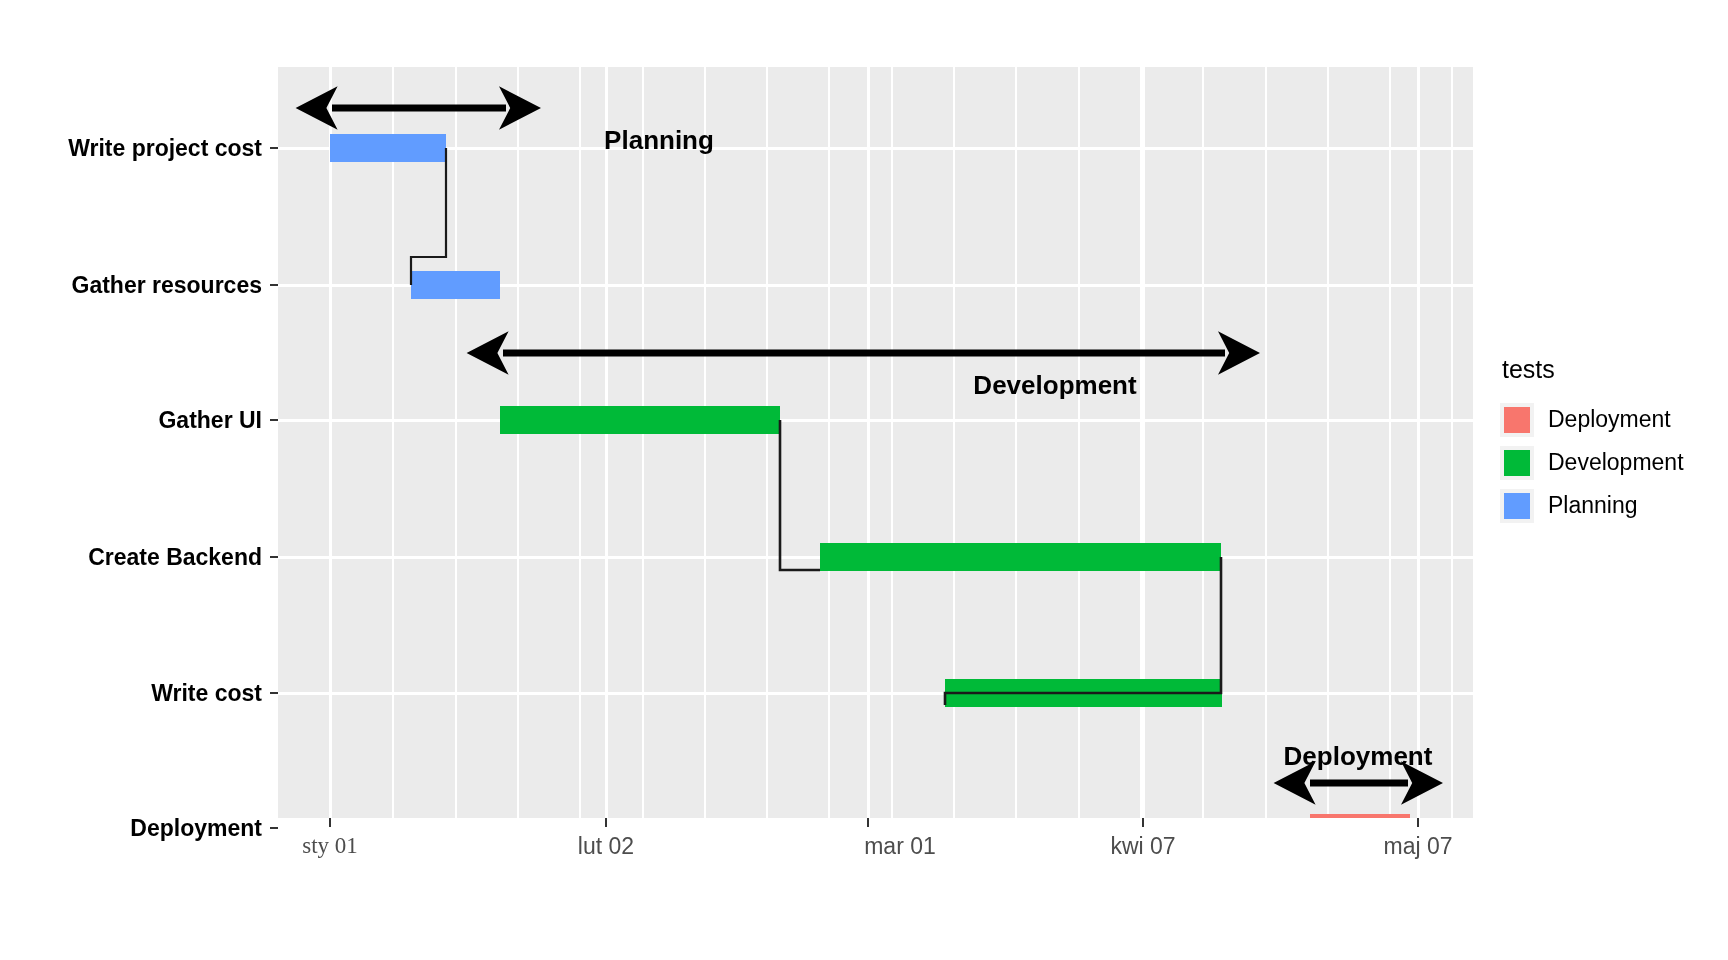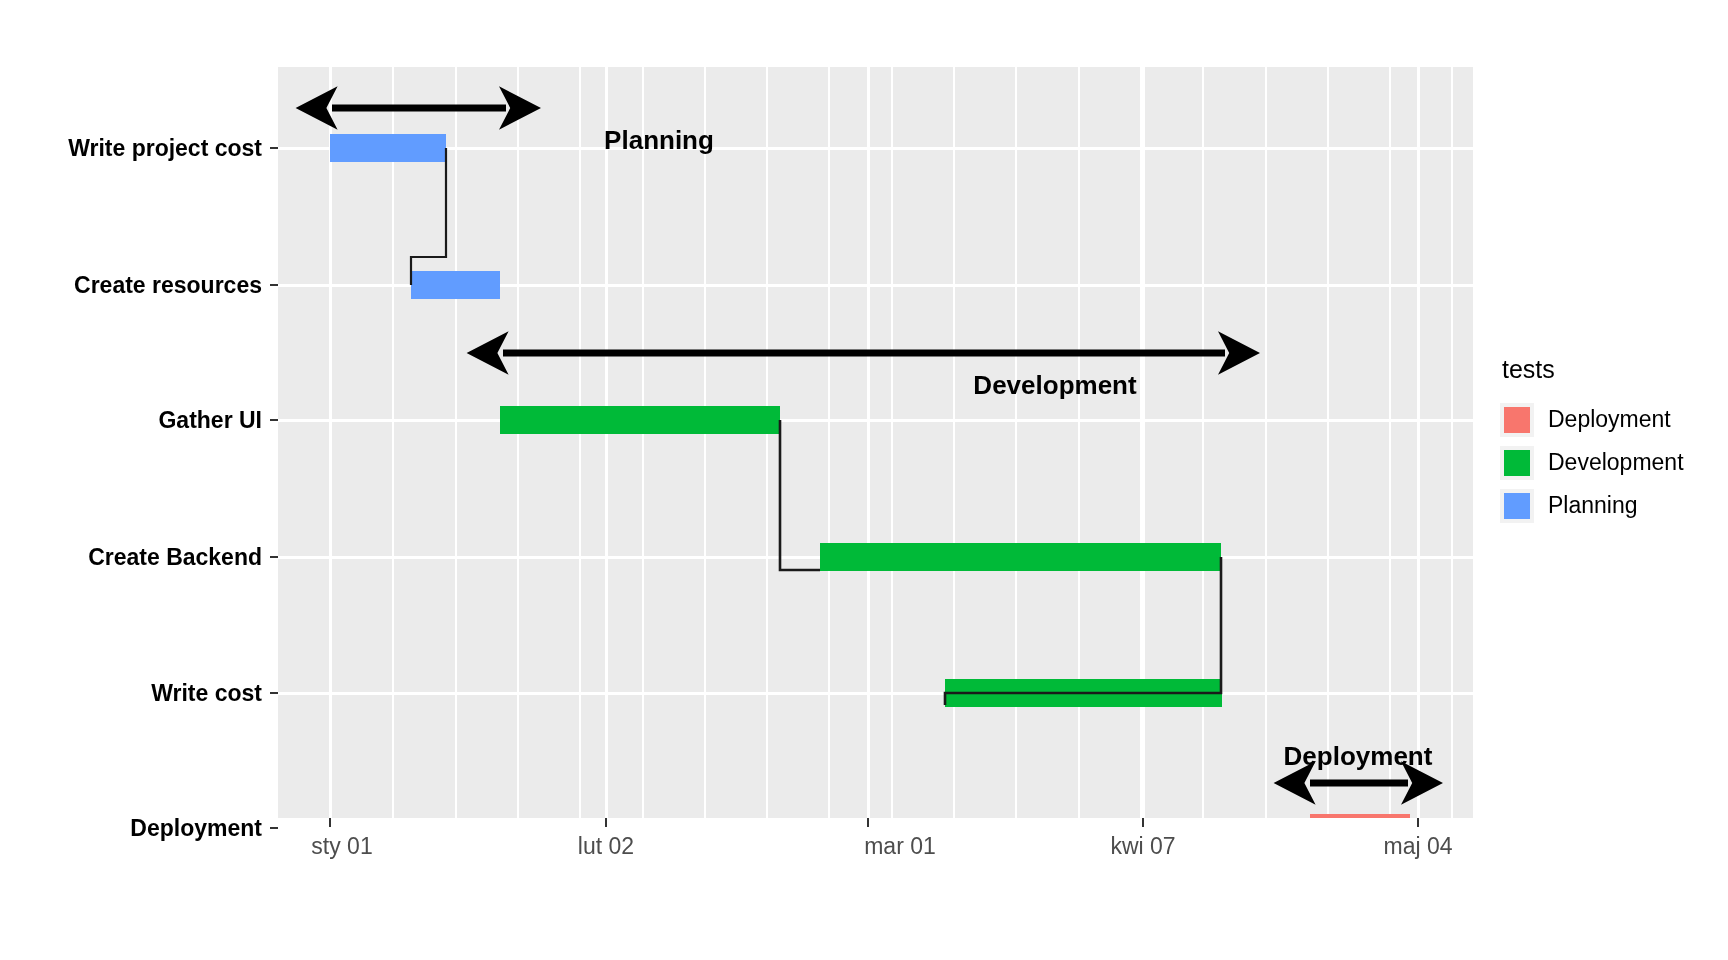--- a/index.html
+++ b/index.html
@@ -236,42 +236,42 @@
 
     <div class="ann-label" style="left:381px; top:58px;">Planning</div>
     <div class="ann-label" style="left:777px; top:303px;">Development</div>
     <div class="ann-label" style="left:1080px; top:674px;">Deployment</div>
 
   </div>
 
   <div id="y-axis">
       <div class="y-tick-label" style="right: 1466px; top: 148px;">Write project cost</div>
       <div class="y-tick-mark" style="top: 147px;"></div>
-      <div class="y-tick-label" style="right: 1466px; top: 285px;">Create resources</div>
+      <div class="y-tick-label" style="right: 1466px; top: 285px;">Gather resources</div>
       <div class="y-tick-mark" style="top: 284px;"></div>
       <div class="y-tick-label" style="right: 1466px; top: 420px;">Gather UI</div>
       <div class="y-tick-mark" style="top: 419px;"></div>
       <div class="y-tick-label" style="right: 1466px; top: 557px;">Create Backend</div>
       <div class="y-tick-mark" style="top: 556px;"></div>
       <div class="y-tick-label" style="right: 1466px; top: 693px;">Write cost</div>
       <div class="y-tick-mark" style="top: 692px;"></div>
       <div class="y-tick-label" style="right: 1466px; top: 828px;">Deployment</div>
       <div class="y-tick-mark" style="top: 827px;"></div>
     </div>
   <div id="x-axis">
       <div class="x-tick-mark" style="left: 329px;"></div>
-      <div class="x-tick-label" style="left: 342px;">sty 01</div>
+      <div class="x-tick-label" style="left: 330px; font-family: Liberation Serif, serif;">sty 01</div>
       <div class="x-tick-mark" style="left: 605px;"></div>
       <div class="x-tick-label" style="left: 606px;">lut 02</div>
       <div class="x-tick-mark" style="left: 867px;"></div>
       <div class="x-tick-label" style="left: 900px;">mar 01</div>
       <div class="x-tick-mark" style="left: 1142px;"></div>
       <div class="x-tick-label" style="left: 1143px;">kwi 07</div>
       <div class="x-tick-mark" style="left: 1417px;"></div>
-      <div class="x-tick-label" style="left: 1418px;">maj 04</div>
+      <div class="x-tick-label" style="left: 1418px;">maj 07</div>
     </div>
 
   <div id="legend">
     <div id="legend-title">tests</div>
     <div id="legend-items">
         <div class="legend-row">
           <span class="legend-key">
             <span class="legend-swatch" style="background: rgb(248, 118, 109);"></span>
           </span>
           <span class="legend-label">Deployment</span>

